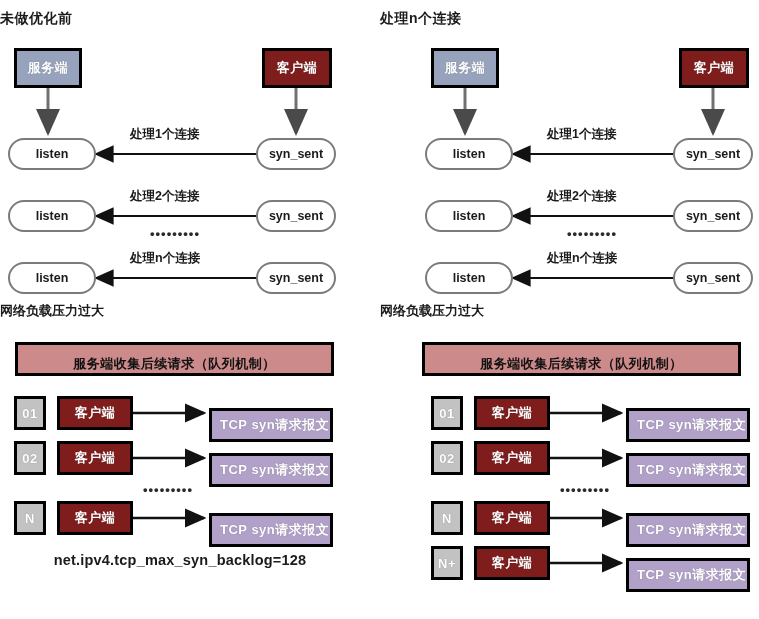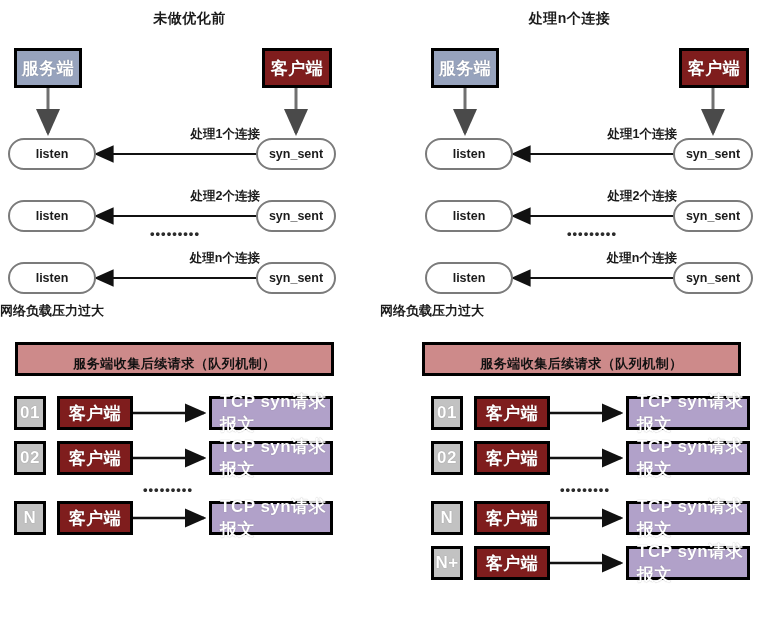--- a/index.html
+++ b/index.html
@@ -21,44 +21,43 @@
     height: 619px;
   }
   #panel-left  { left: 0; }
   #panel-right { left: 380px; }
 
   .panel-title {
     position: absolute;
     top: 10px;
     left: 0;
     width: 379px;
-    text-align: center;
     font-size: 14px;
     font-weight: bold;
     color: #1b1b1b;
     letter-spacing: 0.5px;
   }
 
   
   .hard-box {
     position: absolute;
     border: 3px solid #000000;
     box-sizing: border-box;
     display: flex;
     align-items: center;
     justify-content: center;
-    font-size: 17px;
+    font-size: 13px;
     font-weight: bold;
     color: #ffffff;
     text-shadow: 0 0 1px rgba(0,0,0,0.35);
     letter-spacing: 0.5px;
   }
   .box-server { background: #97a3bd; }
   .box-client { background: #7f1d1d; }
-  .box-tcp    { background: #b1a1c9; justify-content: flex-start; padding-left: 8px; }
+  .box-tcp    { background: #b1a1c9; justify-content: flex-start; padding-left: 8px; margin-top: 12px; }
   .box-index  { background: #c2c2c2; }
 
   .oval {
     position: absolute;
     border: 2px solid #7b7b7b;
     border-radius: 16px;
     box-sizing: border-box;
     background: #ffffff;
     display: flex;
     align-items: center;
@@ -67,21 +66,21 @@
     font-weight: bold;
     color: #1b1b1b;
   }
 
   .edge-label {
     position: absolute;
     font-size: 12.5px;
     font-weight: bold;
     color: #1b1b1b;
     white-space: nowrap;
-    text-align: right;
+    text-align: left;
   }
 
   .caption {
     position: absolute;
     font-size: 13px;
     font-weight: bold;
     color: #1b1b1b;
     text-align: left;
     white-space: nowrap;
   }
@@ -223,20 +222,21 @@
   <div class="hard-box box-index" style="left:14px; top:501px; width:32px; height:34px;">
     <span>N</span>
   </div>
   <div class="hard-box box-client" style="left:57px; top:501px; width:76px; height:34px;">
     <span>客户端</span>
   </div>
   <div class="hard-box box-tcp" style="left:209px; top:501px; width:124px; height:34px;">
     <span>TCP syn请求报文</span>
   </div>
 
+  <div class="sysctl" style="left:0; top:552px; width:360px;">net.ipv4.tcp_max_syn_backlog=128</div>
 </div>
 
 <div class="panel" id="panel-right">
 
   <div class="panel-title">处理n个连接</div>
 
   <svg class="arrows">
     <defs>
       <marker id="ah-r" markerWidth="9" markerHeight="8" refX="8" refY="4" orient="auto">
         <path d="M0,0 L9,4 L0,8 z" fill="#4a4a4a"></path>

